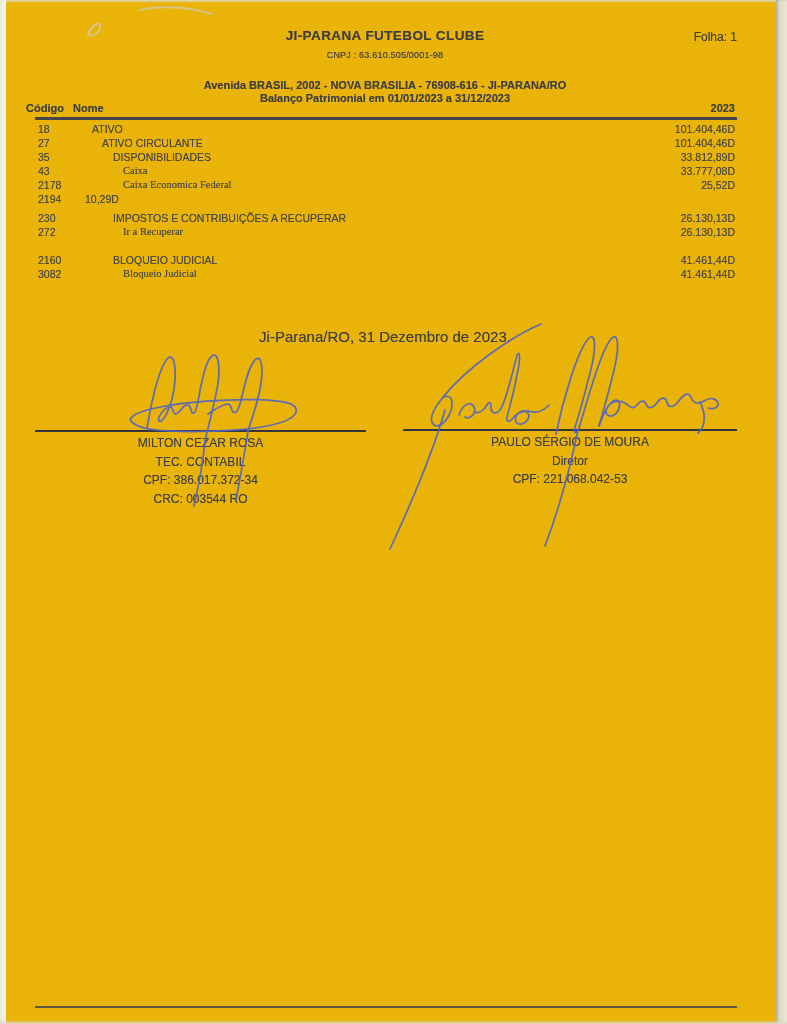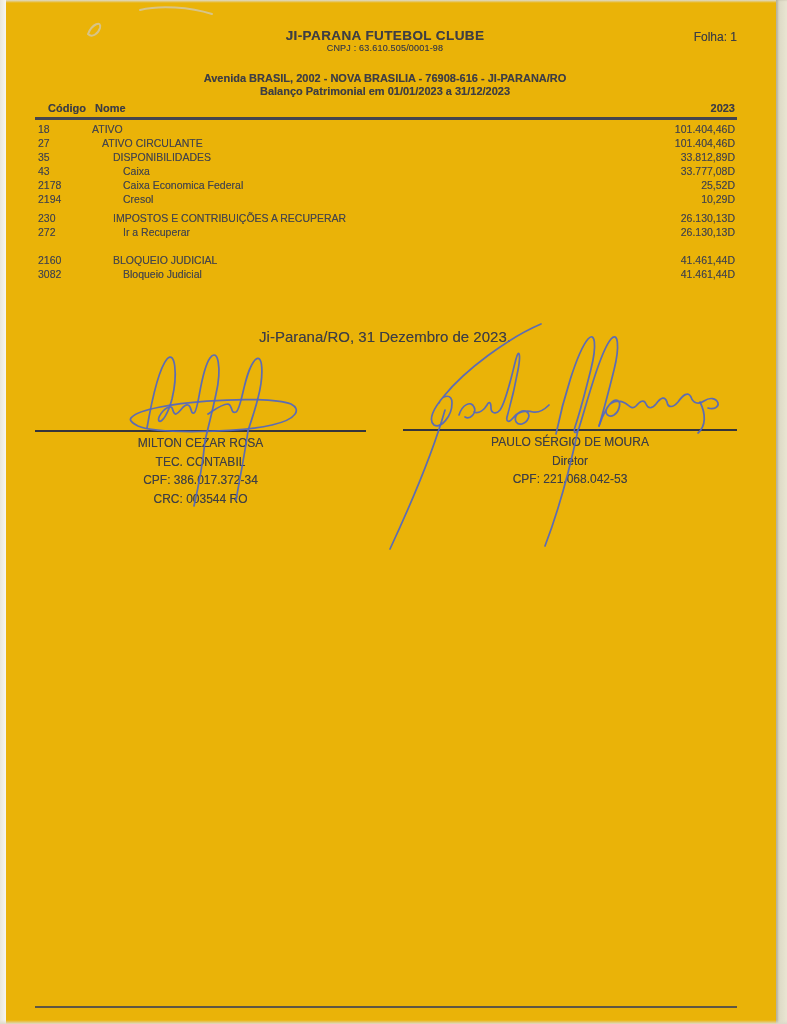--- a/index.html
+++ b/index.html
@@ -18,43 +18,43 @@
   
   .edge-left{position:absolute;left:0;top:0;width:6px;height:1024px;background:linear-gradient(90deg,#eae7d8,#f7f6ef);}
   .edge-right{position:absolute;right:0;top:0;width:11px;height:1024px;background:linear-gradient(90deg,#d9d5c2,#e9e5d2);box-shadow:inset 2px 0 2px rgba(120,115,90,.35);}
   .edge-top{position:absolute;left:0;top:0;width:787px;height:3px;background:linear-gradient(180deg,#dedbcc,rgba(255,255,255,0));}
   .edge-bottom{position:absolute;left:0;bottom:0;width:787px;height:4px;background:linear-gradient(0deg,#dedbcc,rgba(255,255,255,0));}
 
   .doc-text{ text-shadow:0 0 .5px rgba(62,62,68,.55); }
 
   .center-stack{position:absolute;left:0;right:17px;top:0;text-align:center;}
   .title{margin-top:28px;font-size:13.5px;font-weight:bold;letter-spacing:.4px;}
-  .cnpj{font-size:9px;letter-spacing:.2px;}
+  .cnpj{margin-top:7px;font-size:9px;letter-spacing:.2px;}
   .address{margin-top:19px;font-size:11px;font-weight:bold;}
   .report-title{margin-top:1px;font-size:11px;font-weight:bold;}
   .folha{position:absolute;right:50px;top:30px;font-size:12px;}
 
   
-  .thead{position:absolute;left:48px;right:52px;top:102px;display:flex;font-size:11px;font-weight:bold;}
+  .thead{position:absolute;left:26px;right:52px;top:102px;display:flex;font-size:11px;font-weight:bold;}
   .thead .h-code{width:47px;}
   .thead .h-name{flex:1;text-align:left;}
   .thead .h-year{text-align:right;}
   .rule{position:absolute;background:var(--line,#45454d);}
   .rule-header{left:35px;right:50px;top:117px;height:2.5px;}
   .rule-bottom{left:35px;width:702px;top:1006px;height:2px;opacity:.85;}
 
   .tbody{position:absolute;left:38px;right:52px;top:122px;font-size:10.5px;color:#46464c;}
   .row{display:flex;height:14px;line-height:14px;}
   .row .code{width:47px;}
   .row .name{flex:1;white-space:nowrap;}
   .row .val{text-align:right;white-space:nowrap;}
   .ind-0{padding-left:7px;}
   .ind-1{padding-left:17px;}
   .ind-2{padding-left:28px;}
-  .ind-3{padding-left:38px;}
+  .ind-3{padding-left:38px;font-family:Liberation Serif, serif;}
   .gap-sm{margin-top:5px;}
   .gap-lg{margin-top:14px;align-items:flex-end;}
 
   .date-line{position:absolute;left:0;right:17px;top:328px;text-align:center;font-size:15px;}
 
   .sig-rule{height:2px;background:#35353c;position:absolute;}
   .sig-rule-left{left:35px;width:331px;top:430px;}
   .sig-rule-right{left:403px;width:334px;top:429px;}
 
   .sig-block{position:absolute;text-align:center;font-size:12px;line-height:18.5px;color:#3f3f45;}
@@ -111,21 +111,20 @@
       <span class="name ind-3">Caixa</span>
       <span class="val">33.777,08D</span>
     </div>
     <div class="row">
       <span class="code">2178</span>
       <span class="name ind-3">Caixa Economica Federal</span>
       <span class="val">25,52D</span>
     </div>
     <div class="row">
       <span class="code">2194</span>
-      <span class="name ind-3">Cresol</span>
       <span class="val">10,29D</span>
     </div>
     <div class="row gap-sm">
       <span class="code">230</span>
       <span class="name ind-2">IMPOSTOS E CONTRIBUIÇÕES A RECUPERAR</span>
       <span class="val">26.130,13D</span>
     </div>
     <div class="row">
       <span class="code">272</span>
       <span class="name ind-3">Ir a Recuperar</span>

